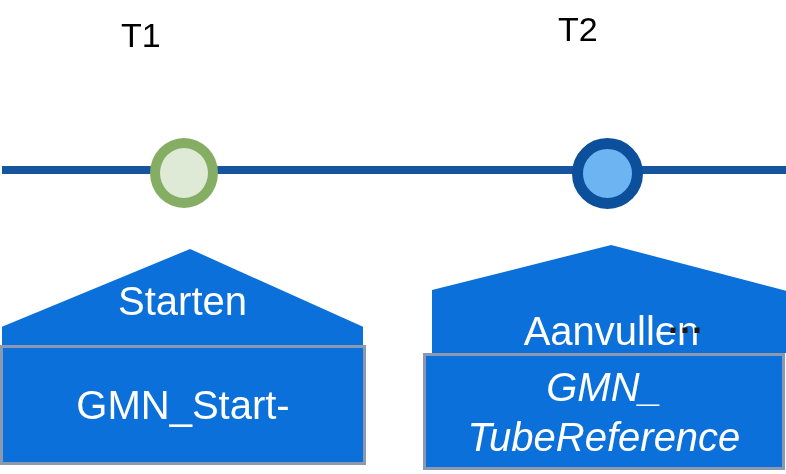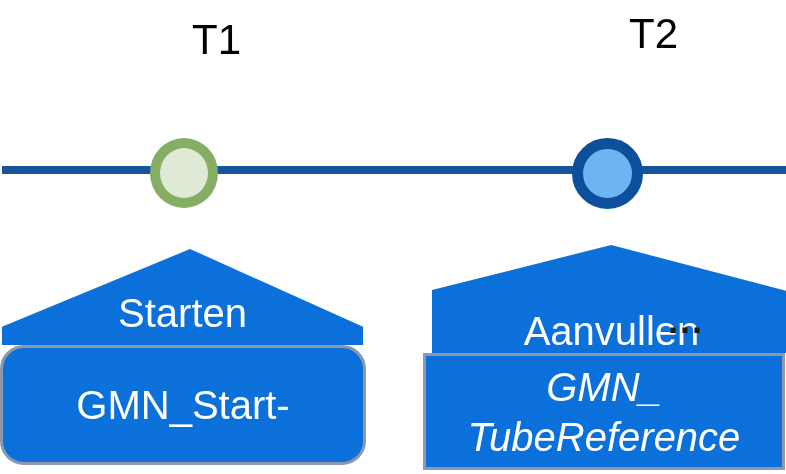--- a/index.html
+++ b/index.html
@@ -24,22 +24,22 @@
     width: 784px;
     height: 8px;
     background: var(--line, #17549e);
     z-index: 1;
   }
 
   
   .t-label {
     position: absolute;
     width: 120px;
-    text-align: right;
-    font-size: 42px;
+    text-align: left;
+    font-size: 34px;
     color: var(--ink, #000000);
     z-index: 2;
   }
   .t-label.t1 { left: 121px; top: 16px; }
   .t-label.t2 { left: 558px; top: 10px; }
 
   
   .dot {
     position: absolute;
     border-radius: 50%;
@@ -68,21 +68,21 @@
     justify-content: center;
     color: var(--text, #ffffff);
     font-size: 40px;
     line-height: 1;
     z-index: 2;
   }
   .pent.pent1 {
     left: 2px; top: 249px;
     width: 361px; height: 96px;
     clip-path: polygon(52.1% 0, 100% 81%, 100% 100%, 0 100%, 0 81%);
-    padding-bottom: 12px;
+    padding-bottom: 24px;
     box-sizing: border-box;
   }
   .pent.pent2 {
     left: 432px; top: 245px;
     width: 359px; height: 108px;
     clip-path: polygon(49.9% 0, 100% 43.5%, 100% 100%, 0 100%, 0 41.7%);
     padding-bottom: 2px;
     box-sizing: border-box;
   }
 
@@ -97,21 +97,21 @@
     line-height: 1.25;
     display: flex;
     flex-direction: column;
     align-items: center;
     justify-content: center;
     text-align: center;
     z-index: 2;
   }
   .box.box1 {
     left: 0px; top: 345px;
-    width: 366px; height: 120px; border-radius: 24px;
+    width: 366px; height: 120px;
   }
   .box.box2 {
     left: 423px; top: 353px;
     width: 362px; height: 117px; font-style: italic;
   }
 
   
   .ellipsis {
     position: absolute;
     left: 668px;

